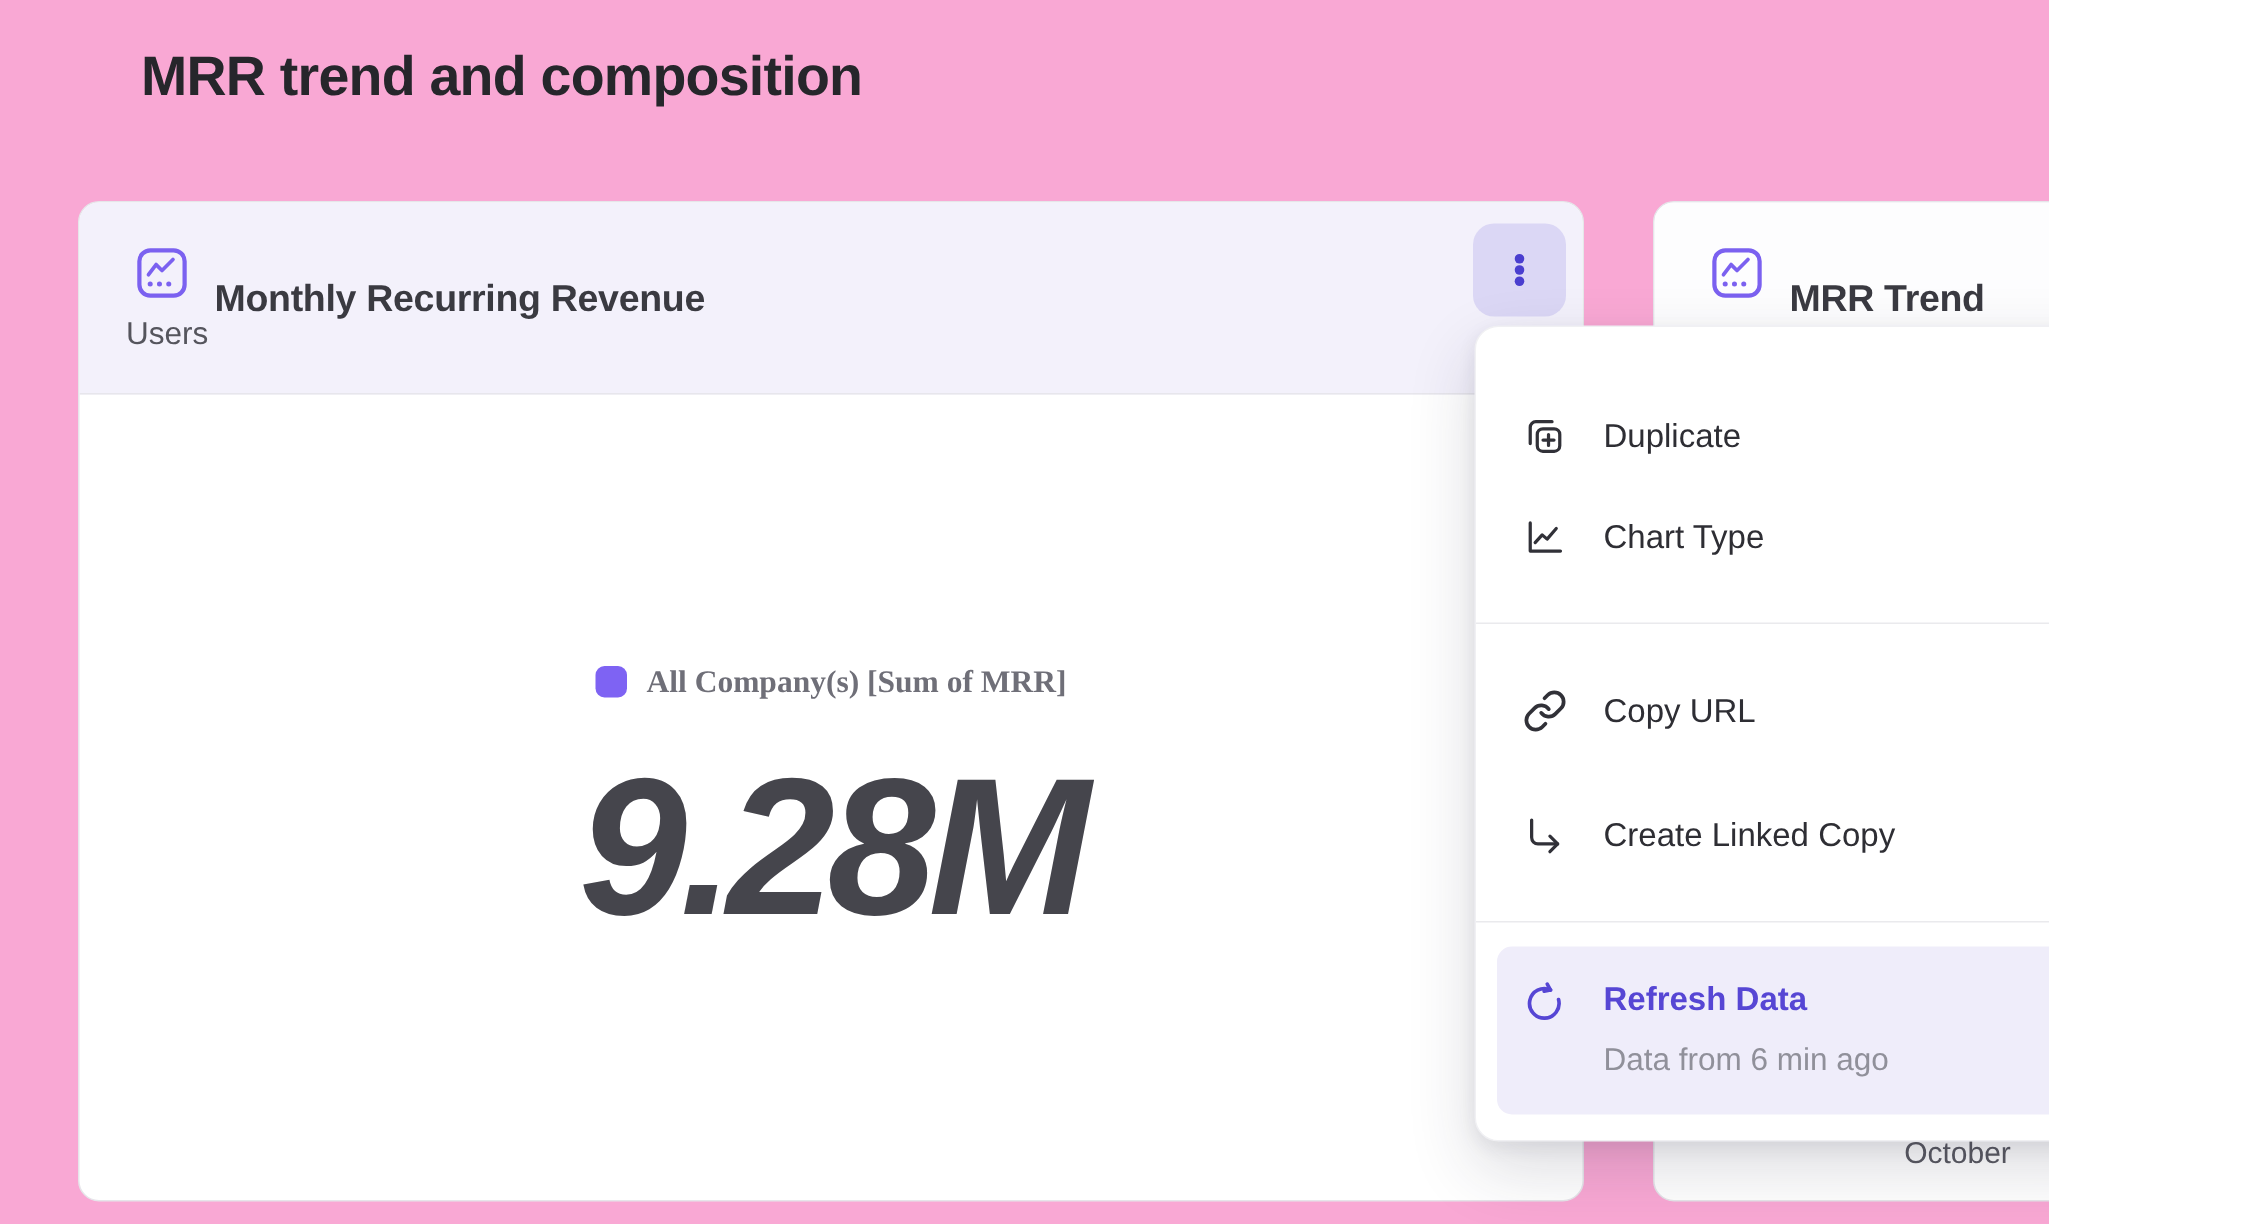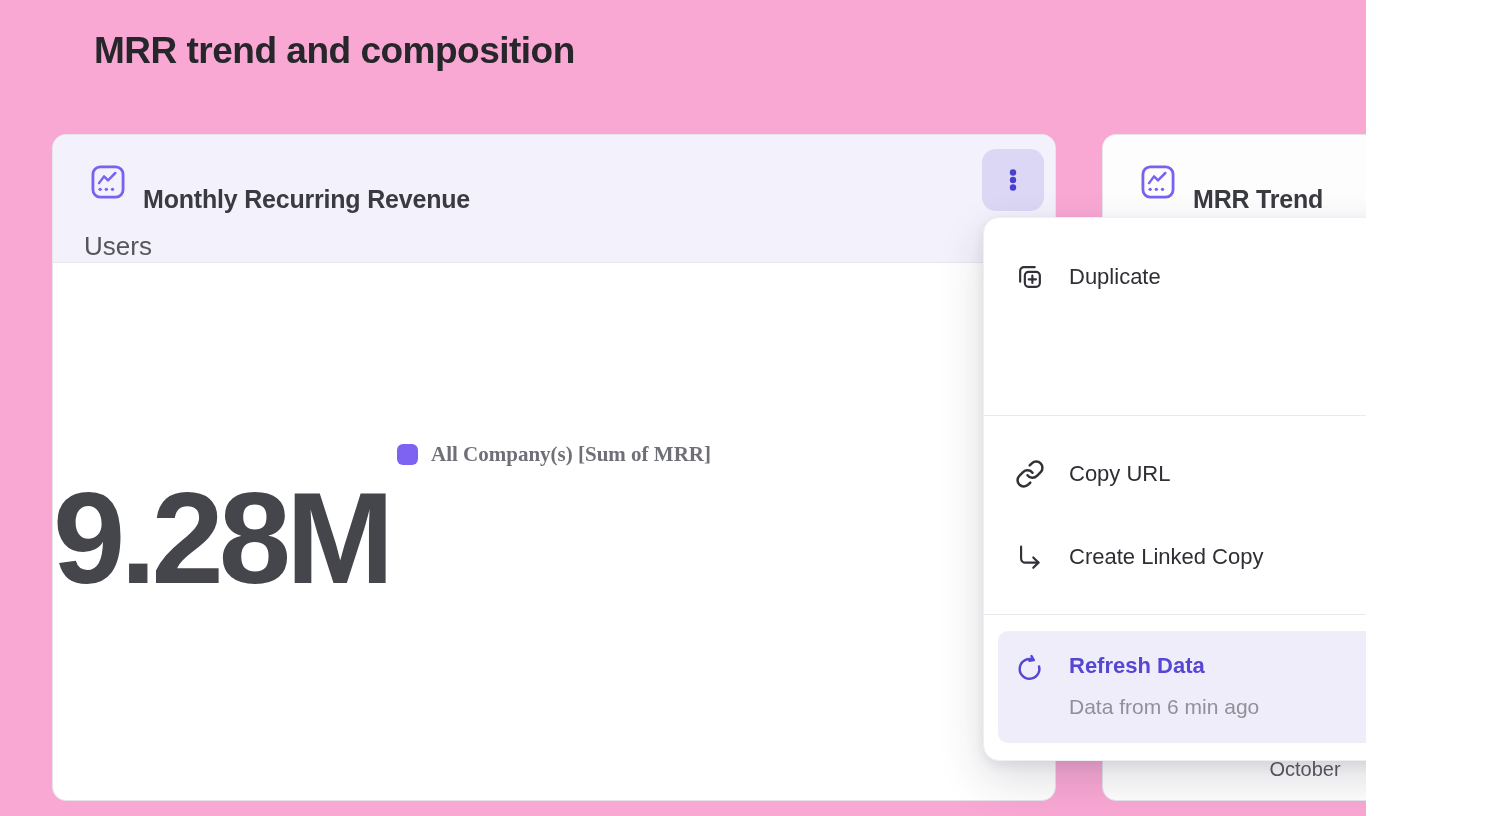--- a/index.html
+++ b/index.html
@@ -17,35 +17,35 @@
     position:absolute; top:134px; height:667px; background:#fff;
     border:1px solid #e6e5ea; border-radius:14px; overflow:hidden;
   }
   .card-1 { left:52px; width:1004px; }
   .card-2 { left:1102px; width:560px; }
   .card-header { position:absolute; left:0; right:0; top:0; height:128px; border-bottom:1px solid #e7e6ec; }
   .card-1 .card-header { background:#f3f1fb; }
   .card-2 .card-header { background:#fdfdfe; }
   .card-icon { position:absolute; left:37px; top:29px; width:36px; height:36px; }
   .card-title { position:absolute; left:90px; top:50px; font-size:25px; font-weight:700; color:#3a3a41; letter-spacing:-0.2px; }
-  .card-subtitle { position:absolute; left:31px; top:96px; font-size:26px; color:#55555d;text-align:right; }
+  .card-subtitle { position:absolute; left:31px; top:76px; font-size:21px; color:#55555d;text-align:right; }
   .kebab-btn {
     position:absolute; left:929px; top:14px; width:62px; height:62px; border-radius:14px;
     background:#dbd7f5; border:none; display:flex; align-items:center; justify-content:center; cursor:pointer;
   }
   
   .legend-row {
     position:absolute; left:0; right:0; top:304px; height:30px;
     display:flex; align-items:center; justify-content:center; gap:13px;font-family:Liberation Serif, serif;
   }
   .legend-swatch { width:21px; height:21px; border-radius:6px; background:#7e63f3; }
   .legend-label { font-size:21px; font-weight:600; color:#6f6f78; }
   .big-number {
-    position:absolute; left:0; right:0; top:338px; 
-    font-size:130px; font-weight:700; color:#45454c; letter-spacing:-5px; line-height:1.0;
+    position:absolute; left:0; right:0; top:364px; text-align:center;
+    font-size:130px; font-weight:700; color:#45454c; letter-spacing:-5px; line-height:1.0;font-style:italic;
   }
   
   .gridline { position:absolute; left:24px; right:0; height:1px; background:#ededf1; }
   .trend-legend-pill { position:absolute; left:385px; top:150px; width:28px; height:24px; border-radius:7px; background:#7e63f3; }
   .bar { position:absolute; bottom:54px; background:#7857f7; border-radius:8px; }
   .bar-1 { left:317px; width:46px; }
   .bar-2 { left:378px; width:52px; }
   .x-label { position:absolute; top:623px; font-size:20px; color:#5a5a62; }
   .x-label-october { left:141px; width:122px; text-align:center; }
   .x-label-ja { left:366px; }
@@ -139,31 +139,45 @@
 
     <div class="bar bar-1" style="height: 155px;"></div>
     <div class="bar bar-2" style="height: 169px;"></div>
 
     <div class="x-label x-label-october">October</div>
     <div class="x-label x-label-ja">Ja</div>
   </div>
 
   <div class="menu">
 
-    <div class="menu-item" style="top:29px">
+    <div class="menu-item" style="top:43px">
       <span class="mi-icon">
         <svg viewBox="0 0 32 32" width="30" height="30" fill="none" stroke="#313138" stroke-width="2.3" stroke-linecap="round" stroke-linejoin="round">
           <path d="M21 5.5 H9.5 A4 4 0 0 0 5.5 9.5 V21"></path>
           <rect x="10.5" y="10.5" width="16" height="16" rx="4"></rect>
           <path d="M18.5 14.6 v7.8 M14.6 18.5 h7.8"></path>
         </svg>
       </span>
       <span class="mi-label">Duplicate</span>
     </div>
 
+    <div class="menu-item" style="top:110px">
+      <span class="mi-icon">
+        <svg viewBox="0 0 32 32" width="30" height="30" fill="none" stroke="#313138" stroke-width="2.3" stroke-linecap="round" stroke-linejoin="round">
+          <path d="M5.5 6 V26 H27"></path>
+          <polyline points="9,20 14,14.5 17.5,17.5 24,10"></polyline>
+        </svg>
+      </span>
+      <span class="mi-label">Chart Type</span>
+      <span class="mi-chevron">
+        <svg viewBox="0 0 14 18" width="14" height="18" fill="none" stroke="#3b3b42" stroke-width="2.4" stroke-linecap="round" stroke-linejoin="round">
+          <path d="M3 2 L11 9 L3 16"></path>
+        </svg>
+      </span>
+    </div>
 
     <div class="menu-divider" style="top:197px"></div>
 
     <div class="menu-item" style="top:309px">
       <span class="mi-icon">
         <svg viewBox="0 0 32 32" width="30" height="30" fill="none" stroke="#313138" stroke-width="2.3" stroke-linecap="round" stroke-linejoin="round">
           <path d="M6.5 5 V17.5 A4.5 4.5 0 0 0 11 22 H25"></path>
           <path d="M19.5 16.5 L25 22 L19.5 27.5"></path>
         </svg>
       </span>

